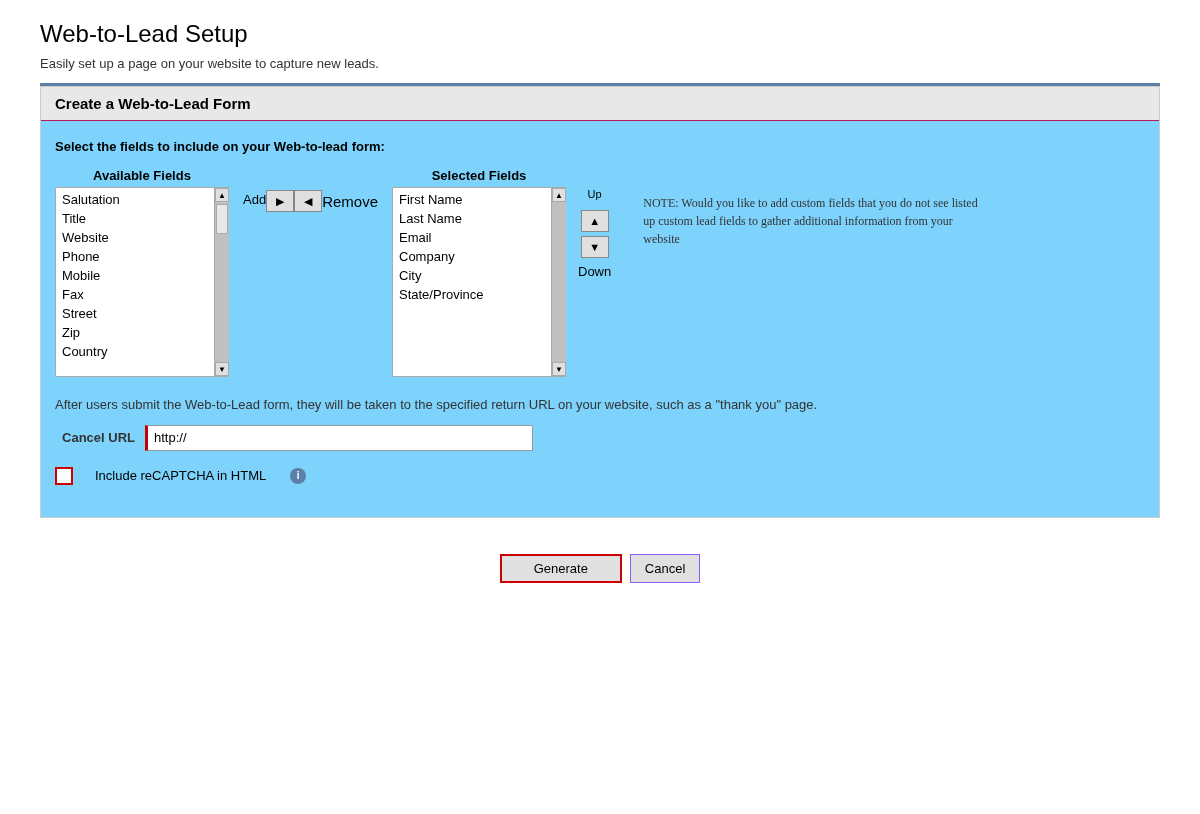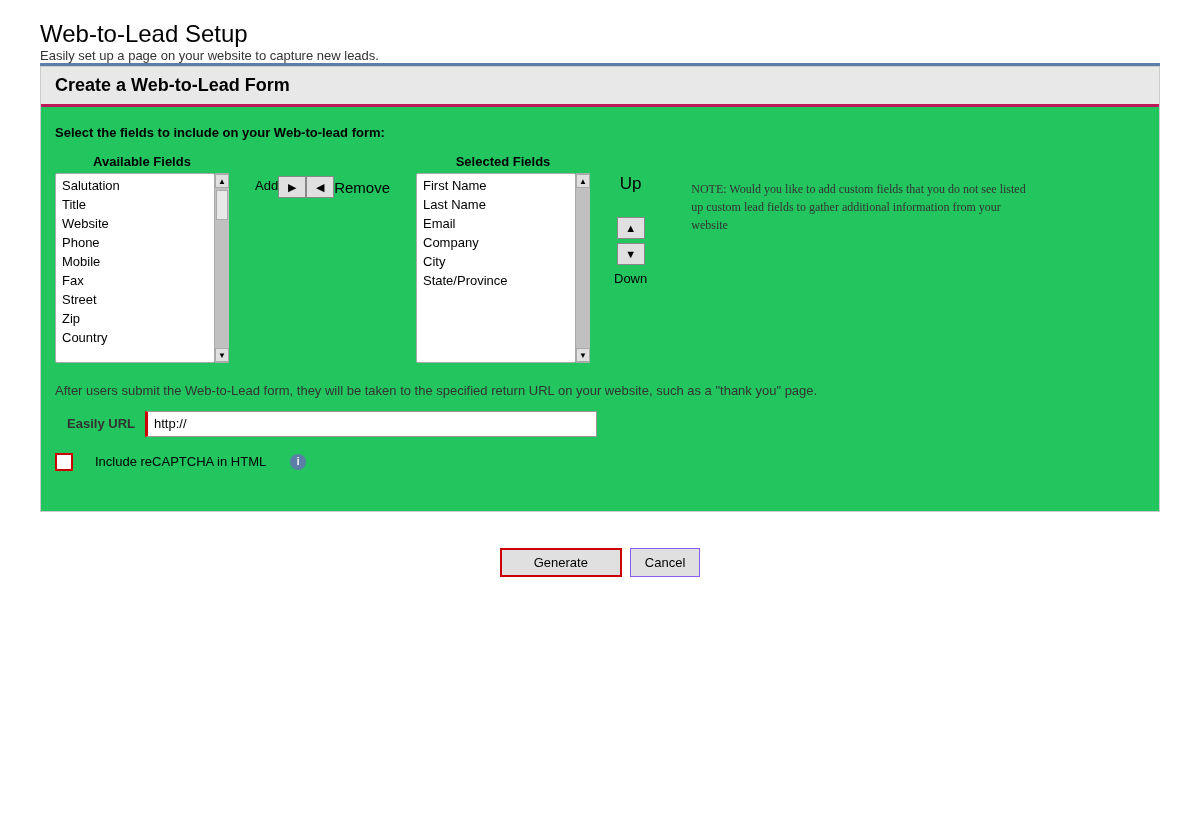--- a/index.html
+++ b/index.html
@@ -10,56 +10,57 @@
       color: #000;
     }
     .page-wrapper {
       max-width: 1160px;
       margin: 0 auto;
       padding: 20px 20px;
     }
     .page-title {
       font-size: 24px;
       font-weight: normal;
+      margin-bottom: 8px;
       color: #000;
     }
     .page-subtitle {
       font-size: 13px;
       color: #333;
-      margin-bottom: 0;
+      margin-bottom: 12px;
     }
     .top-divider {
       border: none;
       border-top: 3px solid #5b7fa6;
       margin-bottom: 0;
     }
     .section-box {
       border: 1px solid #ccc;
       background: #f3f3f3;
     }
     .section-header {
       background: #e8e8e8;
-      border-bottom: 3px solid #be185d;
+      border-bottom: 1px solid #be185d;
       padding: 8px 14px;
       font-weight: bold;
-      font-size: 18px;
+      font-size: 15px;
     }
     .section-body {
-      padding: 18px 14px 40px 14px;
-      background: #22c55e;
+      padding: 18px 14px 32px 14px;
+      background: #7dd3fc;
     }
     .fields-label {
       font-weight: bold;
       margin-bottom: 14px;
       font-size: 13px;
     }
     .fields-container {
       display: flex;
       align-items: flex-start;
-      gap: 16px;
+      gap: 4px;
     }
     .list-section {
       display: flex;
       flex-direction: column;
       align-items: center;
     }
     .list-section-label {
       font-weight: bold;
       margin-bottom: 4px;
       font-size: 13px;
@@ -111,22 +112,22 @@
     }
     .up-down-col {
       display: flex;
       flex-direction: column;
       align-items: center;
       justify-content: center;
       padding: 0 8px;
       margin-top: 20px;
     }
     .up-label {
-      font-size: 17px;
-      margin-bottom: 21px;
+      font-size: 11px;
+      margin-bottom: 8px;
     }
     .down-label {
       font-size: 13px;
       margin-top: 4px;
       text-align: center;
     }
     .note-col {
       margin-left: 20px;
       font-size: 12px;
       color: #333;
@@ -147,21 +148,21 @@
       margin-top: 10px;
     }
     .return-url-label {
       font-weight: bold;
       margin-right: 10px;
       min-width: 80px;
       text-align: right;
       font-size: 13px;
     }
     .return-url-input {
-      width: 452px;
+      width: 388px;
       height: 26px;
       border: 1px solid #999;
       padding: 3px 6px;
       font-size: 13px;
       border-left: 3px solid #c00;
     }
     .captcha-row {
       display: flex;
       align-items: center;
       margin-top: 16px;
@@ -322,21 +323,21 @@
           <button class="arrow-btn">▼</button>
           <div class="down-label">Down</div>
         </div>
 
         <div class="note-col">NOTE: Would you like to add custom fields that you do not see listed up custom lead fields to gather additional information from your website</div>
       </div>
 
       <div class="return-url-section">
         <p>After users submit the Web-to-Lead form, they will be taken to the specified return URL on your website, such as a "thank you" page.</p>
         <div class="return-url-row">
-          <label class="return-url-label">Easily URL</label>
+          <label class="return-url-label">Cancel URL</label>
           <input class="return-url-input" type="text" value="http://" style="">
         </div>
       </div>
 
       <div class="captcha-row">
         <input type="checkbox" class="captcha-checkbox" style="">
         <span class="captcha-label">Include reCAPTCHA in HTML</span>
         <span class="info-icon">i</span>
       </div>
 

